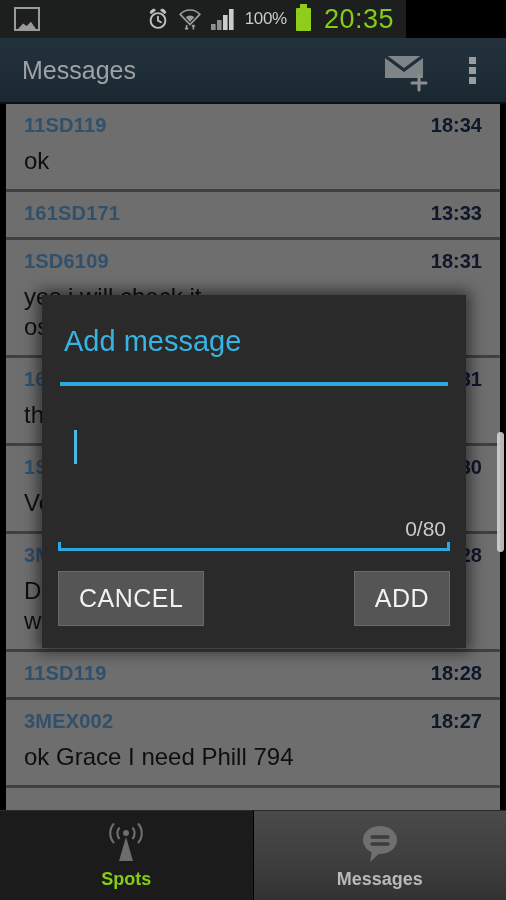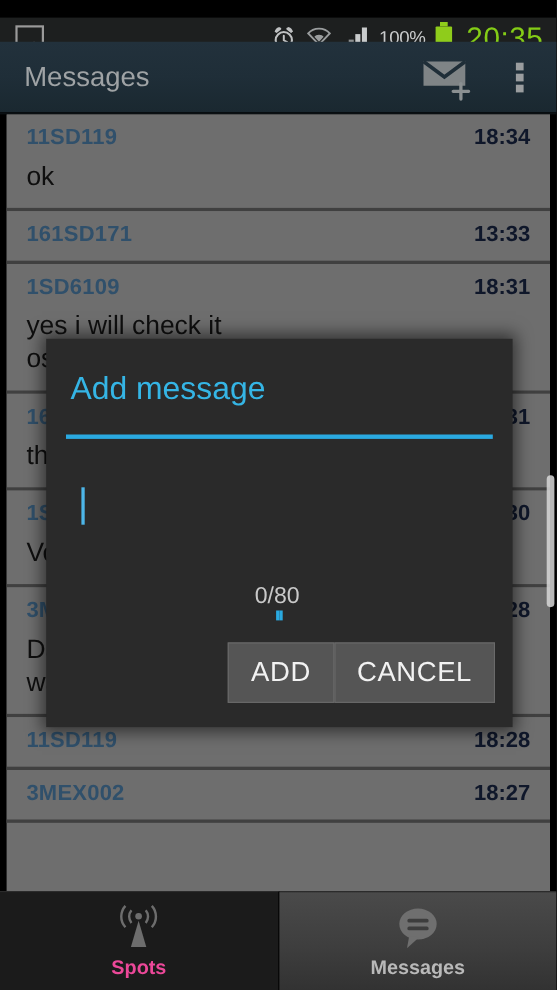--- a/index.html
+++ b/index.html
@@ -10,22 +10,22 @@
     overflow:hidden;
   }
   #screen {
     position:relative;
     width:506px; height:900px;
     background:#000;
   }
 
   
   #statusbar {
-    position:absolute; left:0; top:16px;
-    width:506px; height:38px;
+    position:absolute; left:0; top:0;
+    width:406px; height:38px;
     background:#1d1f1f;
     display:flex; align-items:center;
   }
   #status-left { display:flex; align-items:center; padding-left:14px; }
   #status-right {
     margin-left:auto; display:flex; align-items:center;
     padding-right:12px; gap:9px;
   }
   .gallery-icon {
     width:26px; height:24px;
@@ -99,38 +99,38 @@
     word-break:break-word;
   }
   #scroll-thumb {
     position:absolute; right:2px; top:432px;
     width:7px; height:120px; background:#d8d8d8; border-radius:4px;
     opacity:0.85;
   }
 
   
   #dialog {
-    position:absolute; left:42px; top:308px;
+    position:absolute; left:42px; top:295px;
     width:424px; height:353px;
     background:#2a2a2a;
     box-shadow:0 0 14px 4px rgba(0,0,0,0.55);
     z-index:20;
     display:flex; flex-direction:column;
   }
   #dialog-title {
     color:#35b5e5; font-size:29px;
     padding:30px 0 0 22px; flex:0 0 auto;
   }
   #dialog-title-divider {
     height:4px; background:#2aa9e0; margin:24px 18px 0 18px;
   }
   #dialog-input-wrap {
     margin:18px 16px 0 16px; flex:1 1 auto;
     position:relative;
-    display:flex; flex-direction:column;align-items:center;
+    display:flex; flex-direction:column;
   }
   #caret {
     position:absolute; left:16px; top:26px;
     width:3px; height:34px; background:#4db6e8;
   }
   #char-counter {
     color:#c9c9c9; font-size:21px;
     text-align:right; margin-top:auto; padding-right:4px;
   }
   #input-underline {
@@ -163,21 +163,21 @@
     display:flex; background:#000;
   }
   .tab {
     flex:1; display:flex; flex-direction:column;
     align-items:center; justify-content:center;
     border-top:1px solid #2b2b2b;
   }
   #tab-spots { background:#1b1b1b; border-right:1px solid #000; }
   #tab-messages { background:linear-gradient(180deg,#4a4a4a 0%,#3d3d3d 60%,#323232 100%); }
   .tab-label { font-size:18px; margin-top:2px; font-weight:bold; }
-  #tab-spots .tab-label { color:#ec4899; }
+  #tab-spots .tab-label { color:#84cc16; }
   #tab-messages .tab-label { color:#b9b9b9; }
 </style>
 </head>
 <body>
 
 <div id="screen">
 
   <div id="statusbar">
     <div id="status-left">
       <span class="gallery-icon"></span>
@@ -279,35 +279,36 @@
         <div class="row-top">
           <span class="row-id">11SD119</span>
           <span class="row-time">18:28</span>
         </div>
       </div>
       <div class="row">
         <div class="row-top">
           <span class="row-id">3MEX002</span>
           <span class="row-time">18:27</span>
         </div>
+        <div class="row-body" style="white-space: pre-line;">ok Grace I need Phill 794</div>
       </div>
     </div>
   <div id="scroll-thumb"></div>
 
   <div id="dialog">
     <div id="dialog-title">Add message</div>
     <div id="dialog-title-divider"></div>
     <div id="dialog-input-wrap">
       <div id="caret"></div>
       <div id="char-counter">0/80</div>
       <div id="input-underline"></div>
     </div>
     <div id="dialog-buttons">
+      <button class="dlg-btn" id="cancel-button">CANCEL</button>
       <button class="dlg-btn" id="add-button">ADD</button>
-      <button class="dlg-btn" id="cancel-button">CANCEL</button>
     </div>
   </div>
 
   <div id="tabbar">
     <div class="tab" id="tab-spots">
       <svg width="52" height="46" viewBox="0 0 52 46">
         <path d="M26 16 L33 40 H19 Z" fill="#6d6d6d"></path>
         <circle cx="26" cy="12" r="3" fill="#6d6d6d"></circle>
         <path d="M19.5 6.5 A9 9 0 0 0 19.5 18" fill="none" stroke="#6d6d6d" stroke-width="2.2"></path>
         <path d="M32.5 6.5 A9 9 0 0 1 32.5 18" fill="none" stroke="#6d6d6d" stroke-width="2.2"></path>

